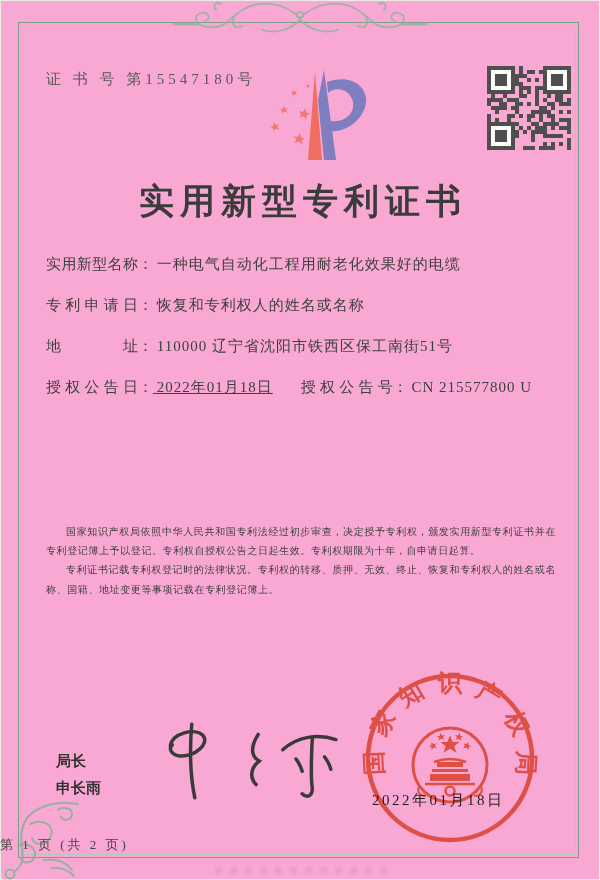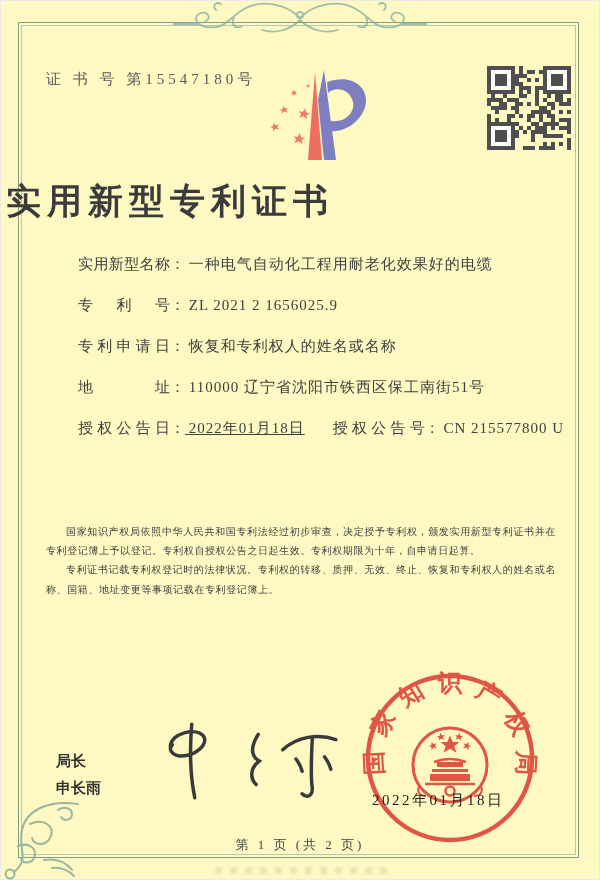--- a/index.html
+++ b/index.html
@@ -1,18 +1,18 @@
 <!DOCTYPE html>
 <html><head>
 <meta charset="utf-8">
 <style>
   html,body{margin:0;padding:0;background:#ffffff;}
   .page{
     position:relative; width:600px; height:880px; margin:0 auto;
-    background:#fef9c3; overflow:hidden;
+    background:#f9a8d4; overflow:hidden;
     font-family:"Liberation Serif","DejaVu Serif",serif;
     color:#3d3d3d;
     box-shadow:inset 0 0 0 1px #ebebe6;
   }
   
   .frame{
     position:absolute; left:18px; right:21px; top:22px; bottom:22px;
     border:1px solid #7d9c8a; pointer-events:none;
   }
   .frame-inner{
@@ -20,28 +20,28 @@
     border:1px solid #b2c9ba;
   }
   .cert-no{
     position:absolute; left:46px; top:70px;
     font-size:15px; letter-spacing:4px; color:#585858;
   }
   .logo{ position:absolute; left:258px; top:66px; width:110px; height:102px; }
   .qr{ position:absolute; left:487px; top:66px; width:84px; height:84px; }
   .title{
     position:absolute; left:0; right:0; top:178px;
-    text-align:left; font-size:35px; font-weight:600;
+    text-align:center; font-size:35px; font-weight:600;
     letter-spacing:6px; text-indent:6px; color:#3b3b3b;
   }
   .fields{ position:absolute; left:46px; right:40px; top:251px; }
   .field-row{ margin-bottom:15px; font-size:15px; line-height:26px; white-space:nowrap; color:#3f3f3f;}
   .f-label{
     display:inline-block; width:92px; vertical-align:top;
-    text-align:justify; text-align-last:justify;margin-left:32px;
+    text-align:justify; text-align-last:justify;
   }
   .f-colon{ display:inline-block; }
   .f-value{ letter-spacing:1px; }
   .grant-group1{ display:inline-block; width:251px;text-decoration:underline; }
   .paras{
     position:absolute; left:46px; right:44px; top:522px;
     font-size:10px; line-height:1.92; text-align:justify;
     letter-spacing:0.6px; color:#3f3f3f;
   }
   .paras p{ margin:0; text-indent:2em; }
@@ -51,21 +51,21 @@
     font-size:15px; font-weight:600; color:#333; line-height:27px;
   }
   .signature{ position:absolute; left:150px; top:714px; width:200px; height:92px; }
   .seal{ position:absolute; left:362px; top:670px; width:176px; height:176px; }
   .seal-date{
     position:absolute; left:372px; top:791px; z-index:5;
     font-size:15px; letter-spacing:2.5px; color:#1e1e1e;
   }
   .footer{
     position:absolute; left:0; right:0; top:836px;
-    text-align:center; font-size:13px; letter-spacing:3px; color:#454545;
+    font-size:13px; letter-spacing:3px; color:#454545;
   }
   .ornament-top{ position:absolute; left:172px; top:-4px; width:256px; height:42px; }
   .ornament-corner{ position:absolute; left:0px; top:798px; width:86px; height:82px; }
   .bleed{
     position:absolute; left:215px; top:867px; width:175px; height:7px;
     background:repeating-linear-gradient(90deg, rgba(140,140,135,.18) 0 7px, transparent 7px 15px);
     filter:blur(1px);
   }
 </style>
 </head>
@@ -266,24 +266,20 @@
     </svg>
 
   <div class="title">实用新型专利证书</div>
 
   <div class="fields">
     <div class="field-row">
       <span class="f-label">实用新型名称</span><span class="f-colon">：</span>
       <span class="f-value">一种电气自动化工程用耐老化效果好的电缆</span>
     </div>
     <div class="field-row">
-      <span class="f-label">专利号</span><span class="f-colon">：</span>
-      <span class="f-value">ZL 2021 2 1656025.9</span>
-    </div>
-    <div class="field-row">
       <span class="f-label">专利申请日</span><span class="f-colon">：</span>
       <span class="f-value">恢复和专利权人的姓名或名称</span>
     </div>
     <div class="field-row">
       <span class="f-label">地址</span><span class="f-colon">：</span>
       <span class="f-value">110000 辽宁省沈阳市铁西区保工南街51号</span>
     </div>
     <div class="field-row">
       <span class="grant-group1">
         <span class="f-label">授权公告日</span><span class="f-colon">：</span>

